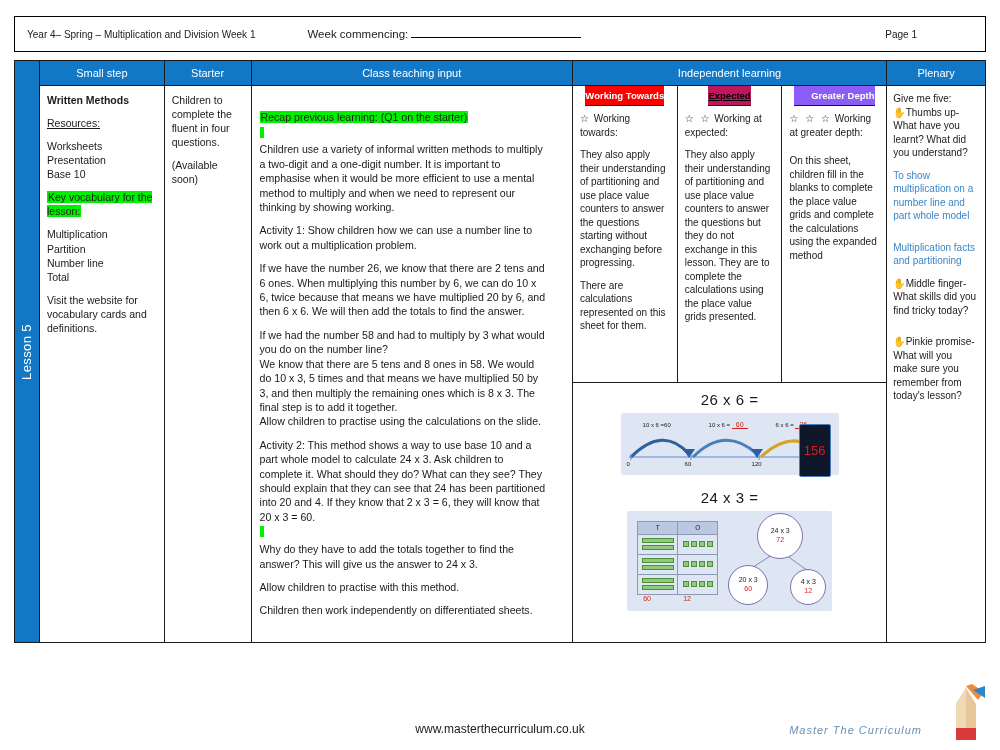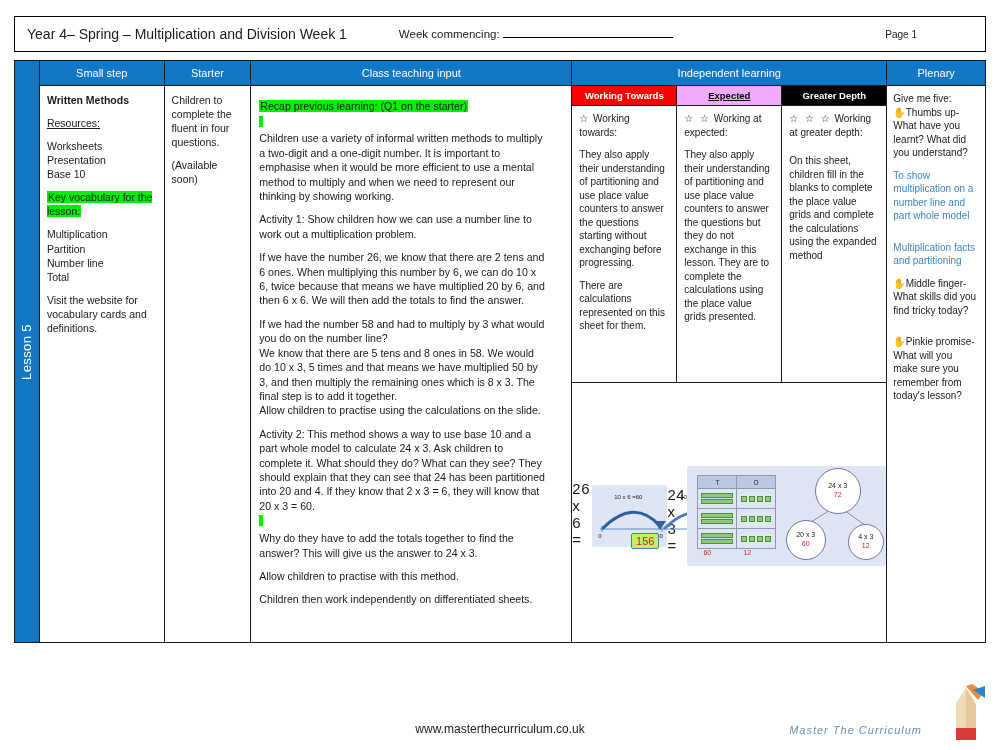--- a/index.html
+++ b/index.html
@@ -10,21 +10,21 @@
     color:#1a1a1a;
     overflow:hidden;
     position:relative;
   }
   
   .header{
     position:absolute;left:14px;top:16px;width:972px;height:36px;
     border:1.5px solid #000;box-sizing:border-box;
     display:flex;align-items:center;
   }
-  .hdr-title{font-size:14px;margin-left:12px;white-space:nowrap;}
+  .hdr-title{font-size:10px;margin-left:12px;white-space:nowrap;}
   .hdr-week{font-size:11.5px;margin-left:52px;white-space:nowrap;}
   .hdr-line{display:inline-block;border-bottom:1px solid #000;width:170px;height:9px;}
   .hdr-page{position:absolute;right:68px;font-size:10px;}
 
   
   .table{
     position:absolute;left:14px;top:60px;width:972px;height:583px;
     box-sizing:border-box;display:flex;
     border:1px solid #1a1a1a;
   }
@@ -53,46 +53,46 @@
   .colbody{flex:1;padding:7px 7px 4px 7px;font-size:10.5px;line-height:1.34;overflow:hidden;}
 
   .hl{background:#00f000;padding:0 1px;}
   .bold{font-weight:bold;}
   .ul{text-decoration:underline;}
   .sp{height:9px;}
   .sp-sm{height:6px;}
   .green-bar{display:block;width:4px;height:11px;background:#00f000;}
 
   
-  .col-teaching .colbody{padding:13px 8px;font-size:10.6px;line-height:1.36;}
+  .col-teaching .colbody{padding:24px 8px;font-size:10.6px;line-height:1.36;}
   .col-teaching p{margin:0 16px 9px 0;}
 
   
   .ind-wrap{flex:1;display:flex;flex-direction:column;}
   .ind-cols{display:flex;height:296px;border-bottom:1px solid #1a1a1a;}
-  .ind-col{flex:1;display:flex;flex-direction:column;border-right:1px solid #1a1a1a;box-sizing:border-box;}
+  .ind-col{flex:1;display:flex;flex-direction:column;border-right:1px solid #1a1a1a;box-sizing:border-box;align-items:center;}
   .ind-col:last-child{border-right:none;}
   .ind-head{
     height:19px;flex:0 0 19px;display:flex;align-items:center;justify-content:center;
     font-size:9.5px;font-weight:bold;color:#000;border-bottom:1px solid #1a1a1a;
   }
   .ind-body{flex:1;padding:6px 7px;font-size:10px;line-height:1.35;}
   .stars{letter-spacing:2px;}
 
-  .diagrams{flex:1;display:flex;flex-direction:row;align-items:center;padding-top:6px;}
+  .diagrams{flex:1;display:flex;flex-direction:column;align-items:center;padding-top:6px;}
   .dia-title{font-size:15px;margin:2px 0 5px 0;letter-spacing:.5px;}
   .dia-box{background:#dde6f2;border-radius:2px;}
 
   .numline-box{width:218px;height:62px;position:relative;}
   .nl-label{position:absolute;font-size:6px;white-space:nowrap;}
   .nl-ans{color:#d91c1c;border-bottom:1px solid #d91c1c;padding:0 4px;font-size:7px;}
   .nl-tick{position:absolute;font-size:6px;}
   .ansbox{
     position:absolute;right:8px;bottom:-2px;border:1px solid #4a7ebb;color:#d91c1c;
-    font-size:11px;padding:1px 4px;background:#bef264;border-radius:2px;
+    font-size:13px;padding:18px 4px;background:#0f172a;border-radius:2px;
   }
 
   .pw-box{width:205px;height:100px;position:relative;display:flex;align-items:center;}
   .pv-grid{margin-left:10px;border:1px solid #8a9ab5;border-collapse:collapse;}
   .pv-grid th{background:#bcc8e2;border:1px solid #8a9ab5;font-size:6.5px;font-weight:normal;width:38px;height:10px;}
   .pv-grid td{border:1px solid #8a9ab5;height:17px;vertical-align:middle;padding:1px 2px;}
   .rod{display:block;width:30px;height:3px;background:#8fc97a;border:.5px solid #4f8f3a;margin:1.5px auto;}
   .ones{display:flex;gap:2px;justify-content:center;}
   .one{width:4px;height:4px;background:#8fc97a;border:.5px solid #4f8f3a;}
   .pv-tot{display:flex;font-size:7px;color:#d91c1c;}
@@ -211,33 +211,33 @@
               <span>Working towards:</span>
             </div>
             <div class="sp"></div>
             <div>They also apply their understanding of partitioning and use place value counters to answer the questions starting without exchanging before progressing.</div>
             <div class="sp"></div>
             <div>There are calculations represented on this sheet for them.</div>
           </div>
         </div>
 
         <div class="ind-col">
-          <div class="ind-head" id="h1" style="background: #f0abfc; color: rgb(0, 0, 0); text-decoration: underline;">Expected</div>
+          <div class="ind-head" id="h1" style="background: #be185d; color: rgb(0, 0, 0); text-decoration: underline;">Expected</div>
           <div class="ind-body">
             <div>
               <span class="stars">☆ ☆</span>
               <span>Working at expected:</span>
             </div>
             <div class="sp"></div>
             <div>They also apply their understanding of partitioning and use place value counters to answer the questions but they do not exchange in this lesson. They are to complete the calculations using the place value grids presented.</div>
           </div>
         </div>
 
         <div class="ind-col">
-          <div class="ind-head" id="h2" style="background: #000000; color: rgb(255, 255, 255);">Greater Depth</div>
+          <div class="ind-head" id="h2" style="background: #8b5cf6; color: rgb(255, 255, 255); padding-left: 17px;">Greater Depth</div>
           <div class="ind-body">
             <div>
               <span class="stars">☆ ☆ ☆</span>
               <span>Working at greater depth:</span>
             </div>
             <div class="sp"></div>
               <div class="sp-sm"></div>
             <div>On this sheet, children fill in the blanks to complete the place value grids and complete the calculations using the expanded method</div>
           </div>
         </div>

